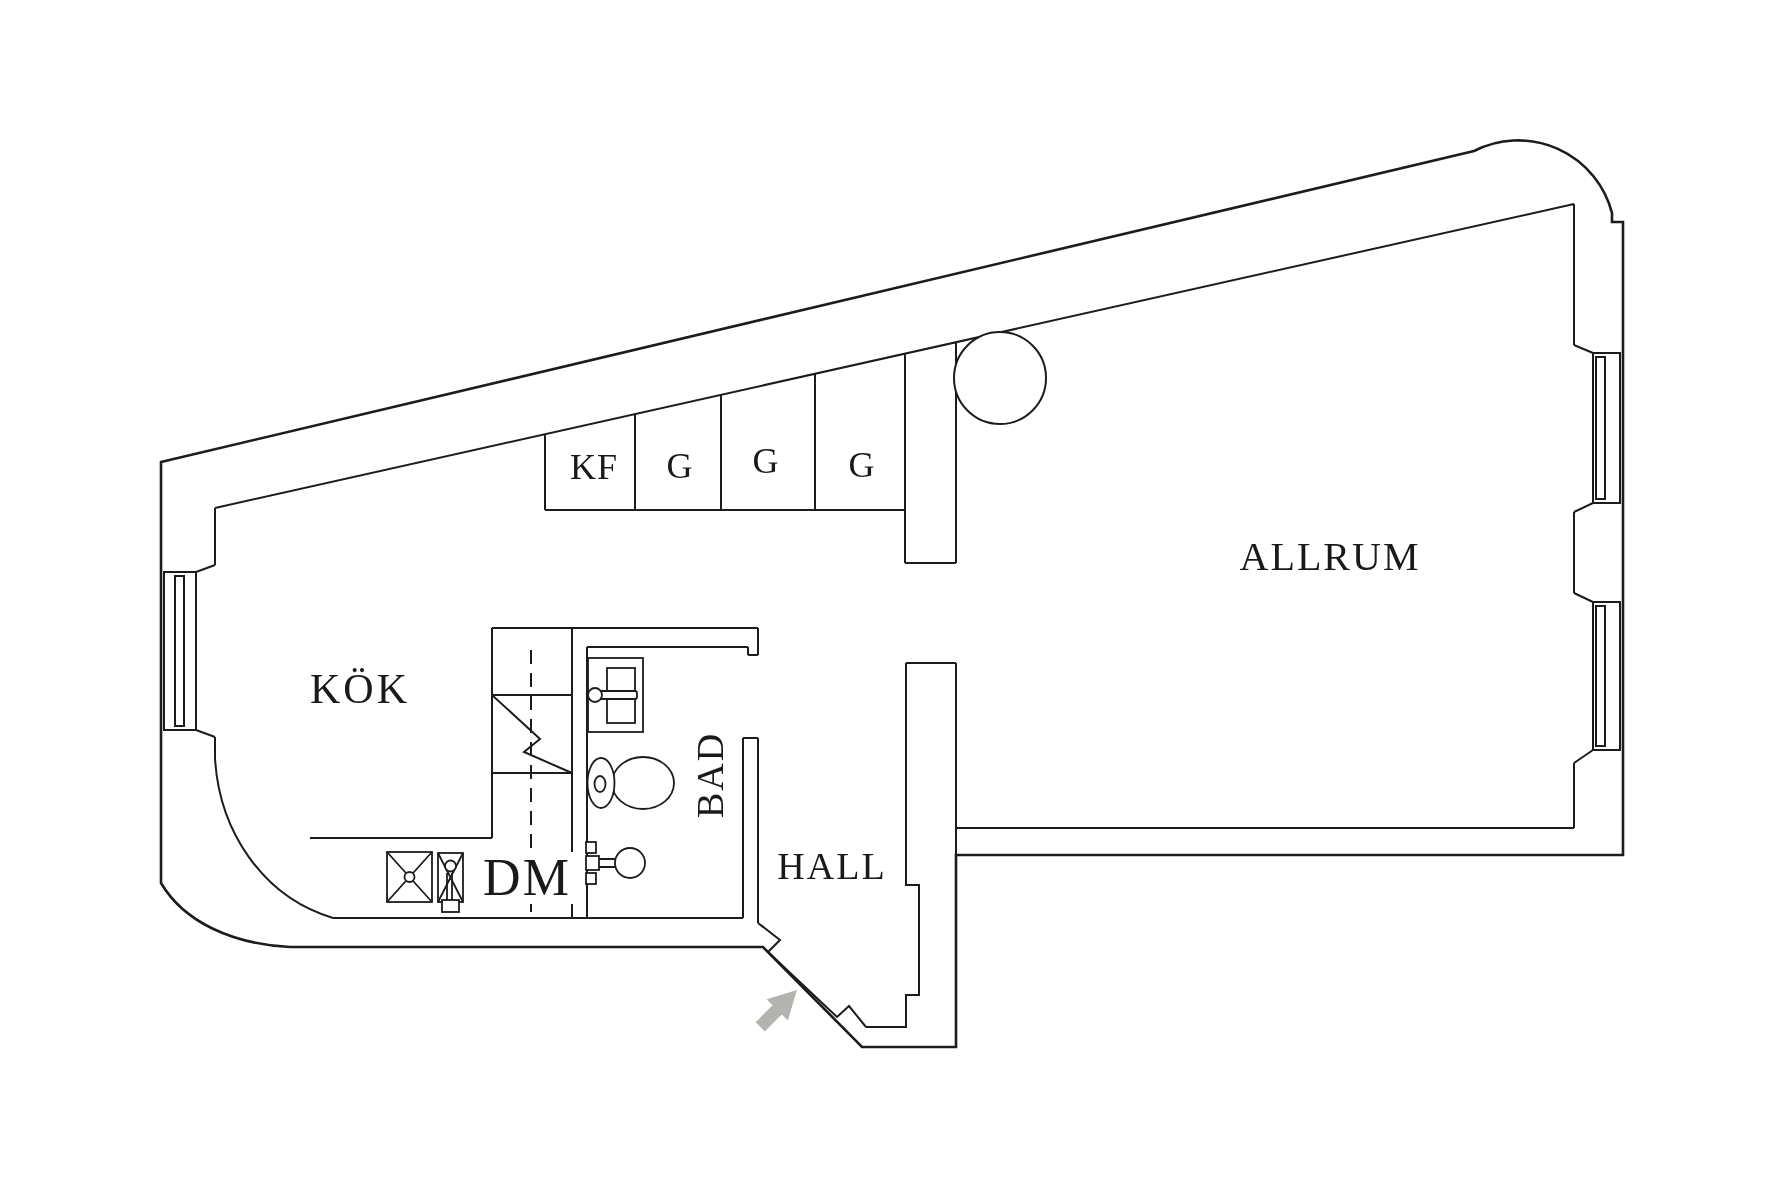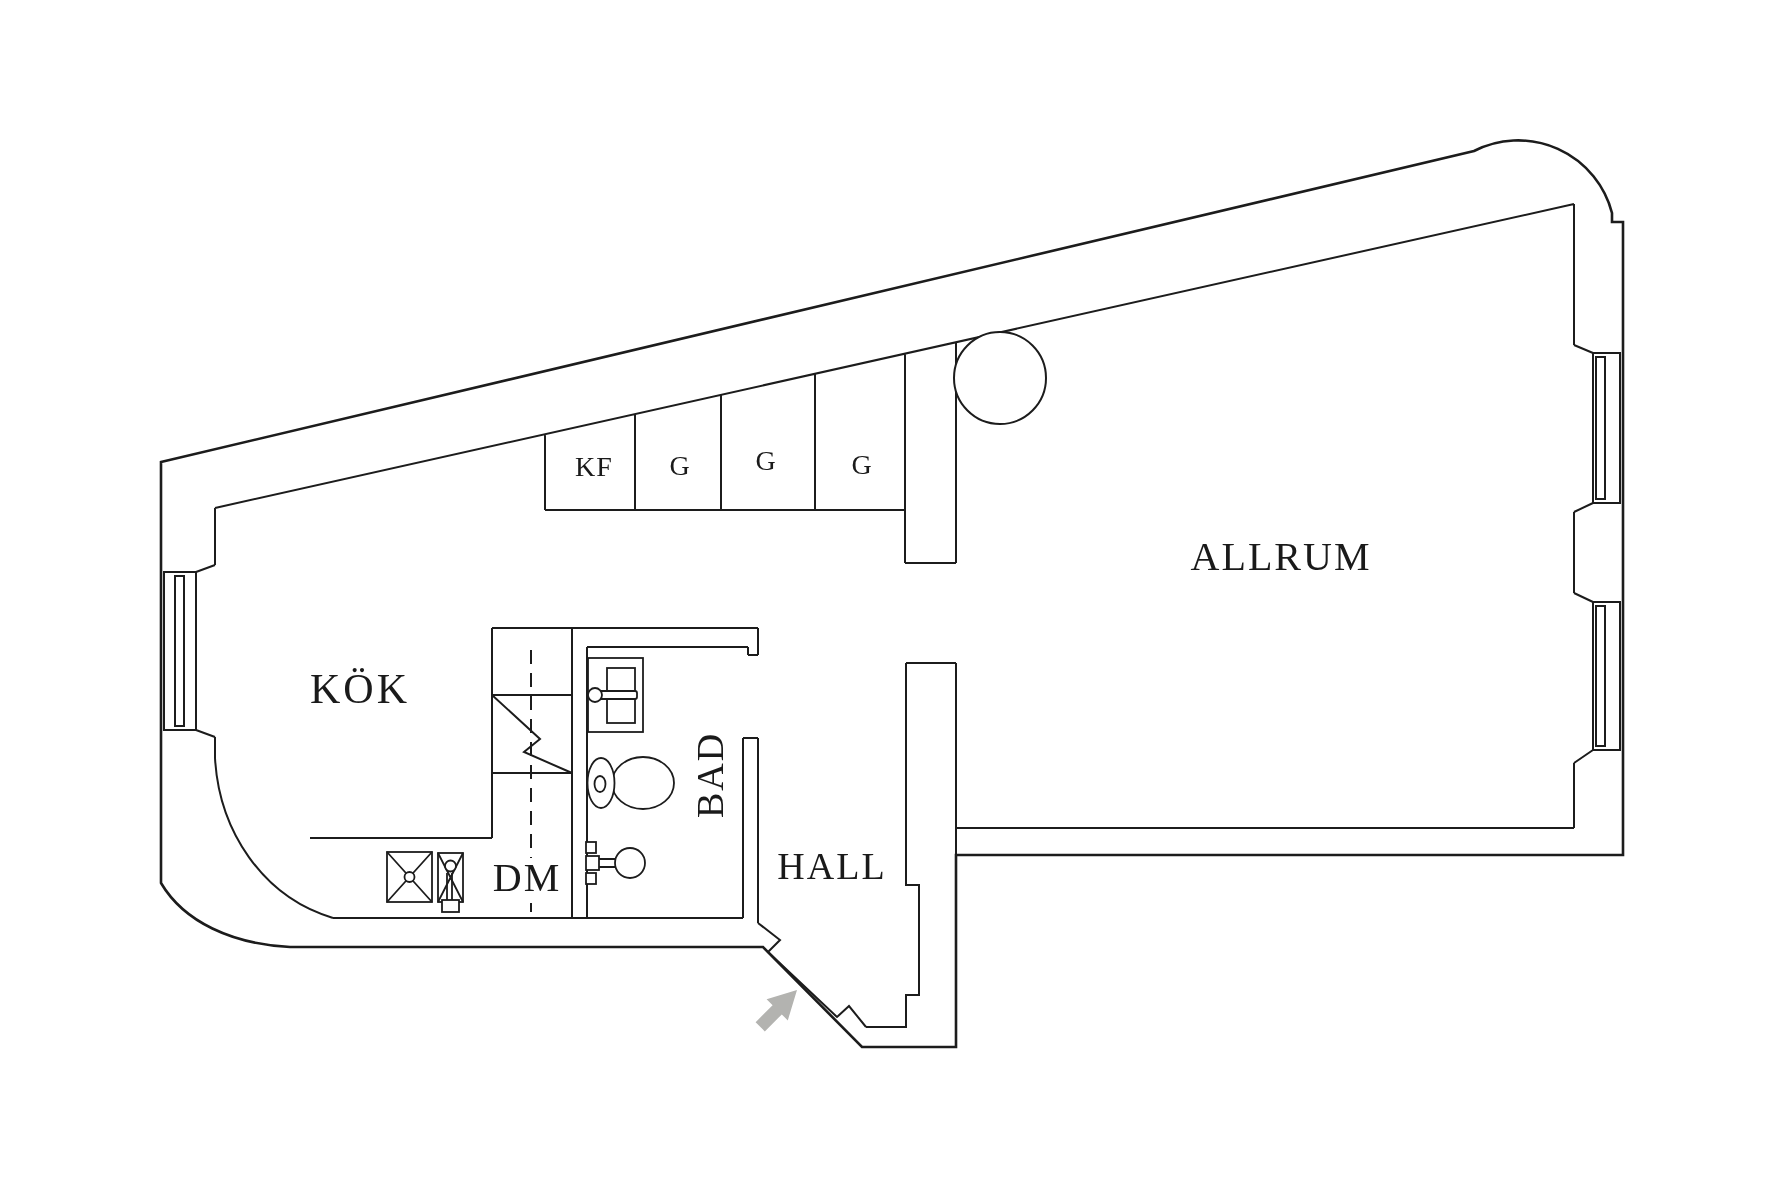--- a/index.html
+++ b/index.html
@@ -16,22 +16,22 @@
   .dash{stroke-dasharray:14 9;}
   .arrow{fill:var(--arrow);stroke:none;}
   .label{
     position:absolute;transform:translate(-50%,-50%);
     color:#1a1a1a;white-space:nowrap;line-height:1;
   }
   .label.vert{transform:translate(-50%,-50%) rotate(-90deg);}
   .room{font-size:42px;letter-spacing:3px;}
   .room-allrum{font-size:40px;letter-spacing:2px;}
   .room-small{font-size:38px;letter-spacing:2px;}
-  .closet{font-size:28px;letter-spacing:1px;}
-  .dm{font-size:40px;letter-spacing:2px;background:#fff;padding:0 3px;}
+  .closet{font-size:36px;letter-spacing:1px;}
+  .dm{font-size:52px;letter-spacing:2px;background:#fff;padding:0 3px;}
   .caption{font-size:23px;font-style:italic;letter-spacing:0.2px;}
 </style>
 </head>
 <body>
 
 <div class="stage" style="--line: #1c1c1c; --arrow: #b3b3b0; --bg: #ffffff;">
   <svg width="1780" height="1187" viewBox="0 0 1780 1187">
 
     <path class="ln thick" d="
       M161 462
@@ -135,21 +135,21 @@
       <rect class="ln fix fw" x="586" y="842" width="10" height="11"></rect>
       <rect class="ln fix fw" x="586" y="856" width="13" height="14"></rect>
       <rect class="ln fix fw" x="586" y="873" width="10" height="11"></rect>
       <circle class="ln fix fw" cx="630" cy="863" r="15"></circle>
     </g>
 
     <polygon class="arrow" points="797,990 787.8,1020.4 781.8,1014.4 764.8,1031.4 755.6,1022.2 772.6,1005.2 766.6,999.2"></polygon>
   </svg>
 
   <div class="label room" style="left:360px;top:689px;text-align:center;">KÖK</div>
-  <div class="label room-allrum" style="left:1281px;top:557px;">ALLRUM</div>
+  <div class="label room-allrum" style="left:1330px;top:557px;">ALLRUM</div>
   <div class="label room-small vert" style="left:710px;top:775px;">BAD</div>
   <div class="label room-small" style="left:832px;top:857px;margin-top:9px;">HALL</div>
   <div class="label dm" style="left:527px;top:878px;">DM</div>
 
   <div class="label closet" style="left:594px;top:467px;">KF</div>
   <div class="label closet" style="left:680px;top:466px;">G</div>
   <div class="label closet" style="left:766px;top:461px;">G</div>
   <div class="label closet" style="left:862px;top:465px;">G</div>
 
 </div>

